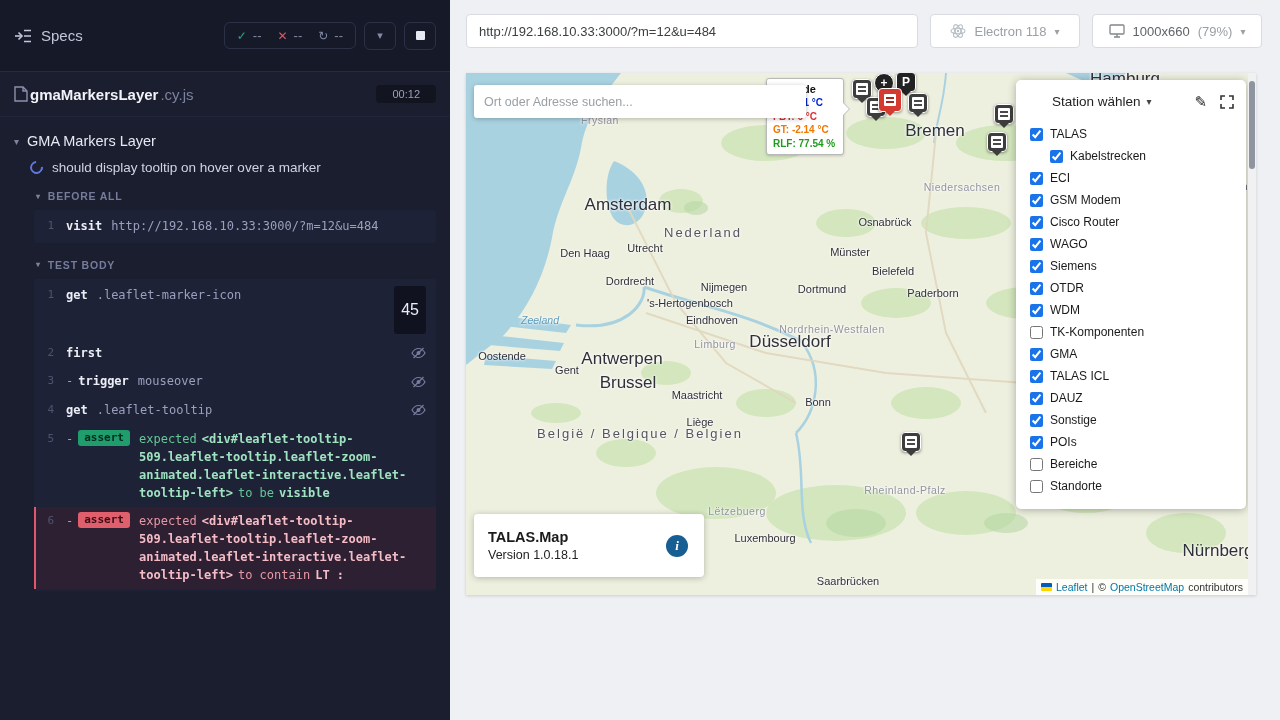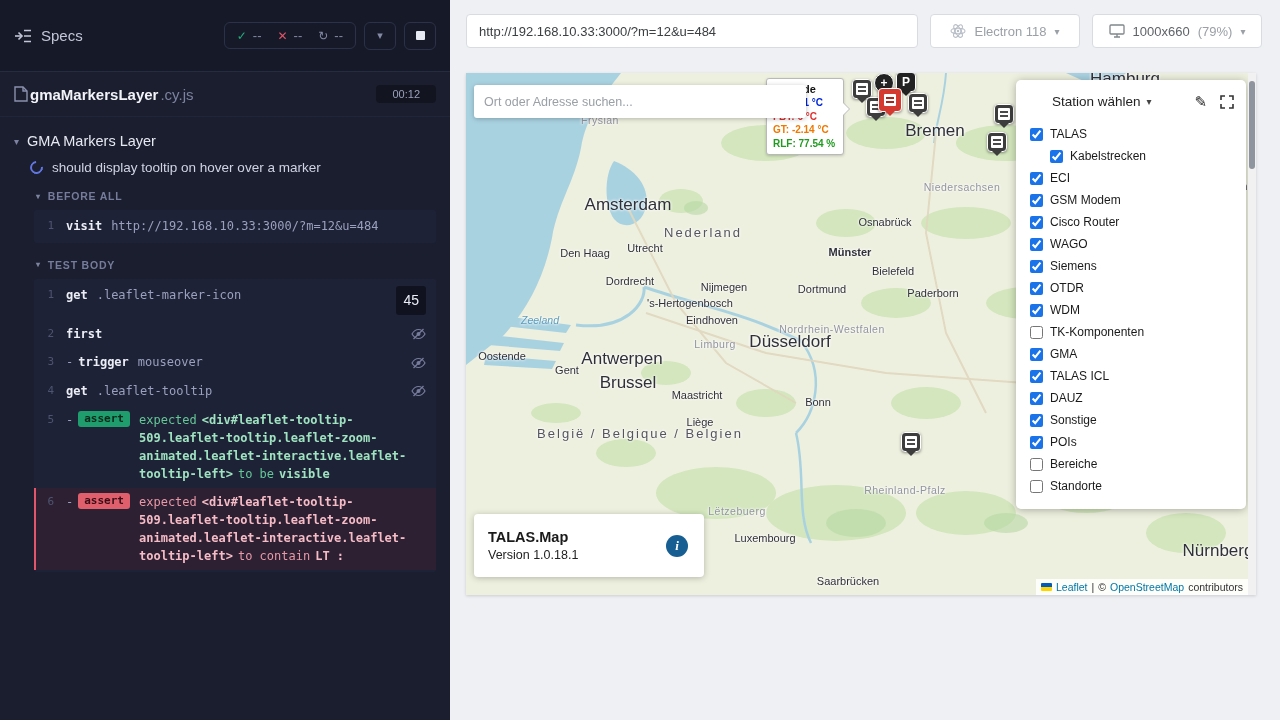--- a/index.html
+++ b/index.html
@@ -28,21 +28,21 @@
 .sec-head{display:flex;align-items:center;gap:7px;padding:8px 14px 5px 36px;font-size:10.5px;font-weight:bold;letter-spacing:.8px;color:#767c9c}
 .sec-head .chev{font-size:8px}
 .cmd-list{background:#1e2236;margin:3px 14px 8px 34px;padding:2px 0;border-radius:2px}
 .cmd-row{display:flex;align-items:flex-start;padding:5px 10px 5px 0;font-family:"DejaVu Sans Mono",monospace;font-size:12px;line-height:1.5;border-left:2px solid transparent}
 .cmd-num{width:30px;flex-shrink:0;text-align:right;padding-right:12px;color:#4e5470;font-size:11px;line-height:1.7}
 .cmd-prefix{color:#9aa0bd;margin-right:5px}
 .cmd-method{font-weight:bold;color:#eceef6;margin-right:9px;white-space:nowrap}
 .cmd-msg{flex:1;color:#9aa0bd;word-break:break-word}
 .cmd-msg span{margin-right:5px}
 .msg-sel,.msg-val{font-weight:bold}
-.cmd-badge{margin-left:8px;background:#10131f;color:#eceef6;font-size:14px;padding:4px 7px;border-radius:3px;align-self:center;font-family:"Liberation Sans",sans-serif}
+.cmd-badge{margin-left:8px;background:#10131f;color:#eceef6;font-size:16px;padding:12px 7px;border-radius:3px;align-self:center;font-family:"Liberation Sans",sans-serif}
 .eye{margin-left:8px;flex-shrink:0;align-self:center}
 .state-passed .cmd-method{background:#1f9d6d;color:#06291b;padding:0 6px;border-radius:3px;font-size:11px}
 .state-passed .cmd-msg{color:#63c896}
 .state-passed .msg-sel,.state-passed .msg-val{color:#9fe3c0}
 .state-failed{background:#2d2033;border-left-color:#e1566a}
 .state-failed .cmd-method{background:#df5f6c;color:#3c0d16;padding:0 6px;border-radius:3px;font-size:11px}
 .state-failed .cmd-msg{color:#e998a5}
 .state-failed .msg-sel,.state-failed .msg-val{color:#f6bcc6}
 .pending-list{margin-top:12px}
 .test.pending{display:flex;gap:10px;align-items:flex-start;padding:8px 14px 8px 30px;font-size:13.5px;color:#cfd3e4;border-top:1px solid #20253a;cursor:pointer}
@@ -347,21 +347,21 @@
       <span class="mlabel city-lg" style="left: 659px; top: 6px;">Hamburg</span>
           <span class="mlabel city-lg" style="left: 469px; top: 58px;">Bremen</span>
           <span class="mlabel" style="left: 779px; top: 113px;">Hannover</span>
           <span class="mlabel region" style="left: 496px; top: 114px;">Niedersachsen</span>
           <span class="mlabel region" style="left: 134px; top: 47px;">Fryslân</span>
           <span class="mlabel city-lg" style="left: 162px; top: 132px;">Amsterdam</span>
           <span class="mlabel country" style="left: 237px; top: 159px;">Nederland</span>
           <span class="mlabel" style="left: 179px; top: 175px;">Utrecht</span>
           <span class="mlabel" style="left: 119px; top: 180px;">Den Haag</span>
           <span class="mlabel" style="left: 419px; top: 149px;">Osnabrück</span>
-          <span class="mlabel" style="left: 384px; top: 179px; font-weight: bold;">Münster</span>
+          <span class="mlabel" style="left: 384px; top: 179px;">Münster</span>
           <span class="mlabel" style="left: 427px; top: 198px;">Bielefeld</span>
           <span class="mlabel" style="left: 164px; top: 208px;">Dordrecht</span>
           <span class="mlabel" style="left: 258px; top: 214px;">Nijmegen</span>
           <span class="mlabel" style="left: 467px; top: 220px;">Paderborn</span>
           <span class="mlabel" style="left: 224px; top: 230px;">'s-Hertogenbosch</span>
           <span class="mlabel" style="left: 356px; top: 216px;">Dortmund</span>
           <span class="mlabel" style="left: 246px; top: 247px;">Eindhoven</span>
           <span class="mlabel water" style="left: 74px; top: 247px;">Zeeland</span>
           <span class="mlabel region" style="left: 366px; top: 256px;">Nordrhein-Westfalen</span>
           <span class="mlabel city-lg" style="left: 324px; top: 269px;">Düsseldorf</span>

